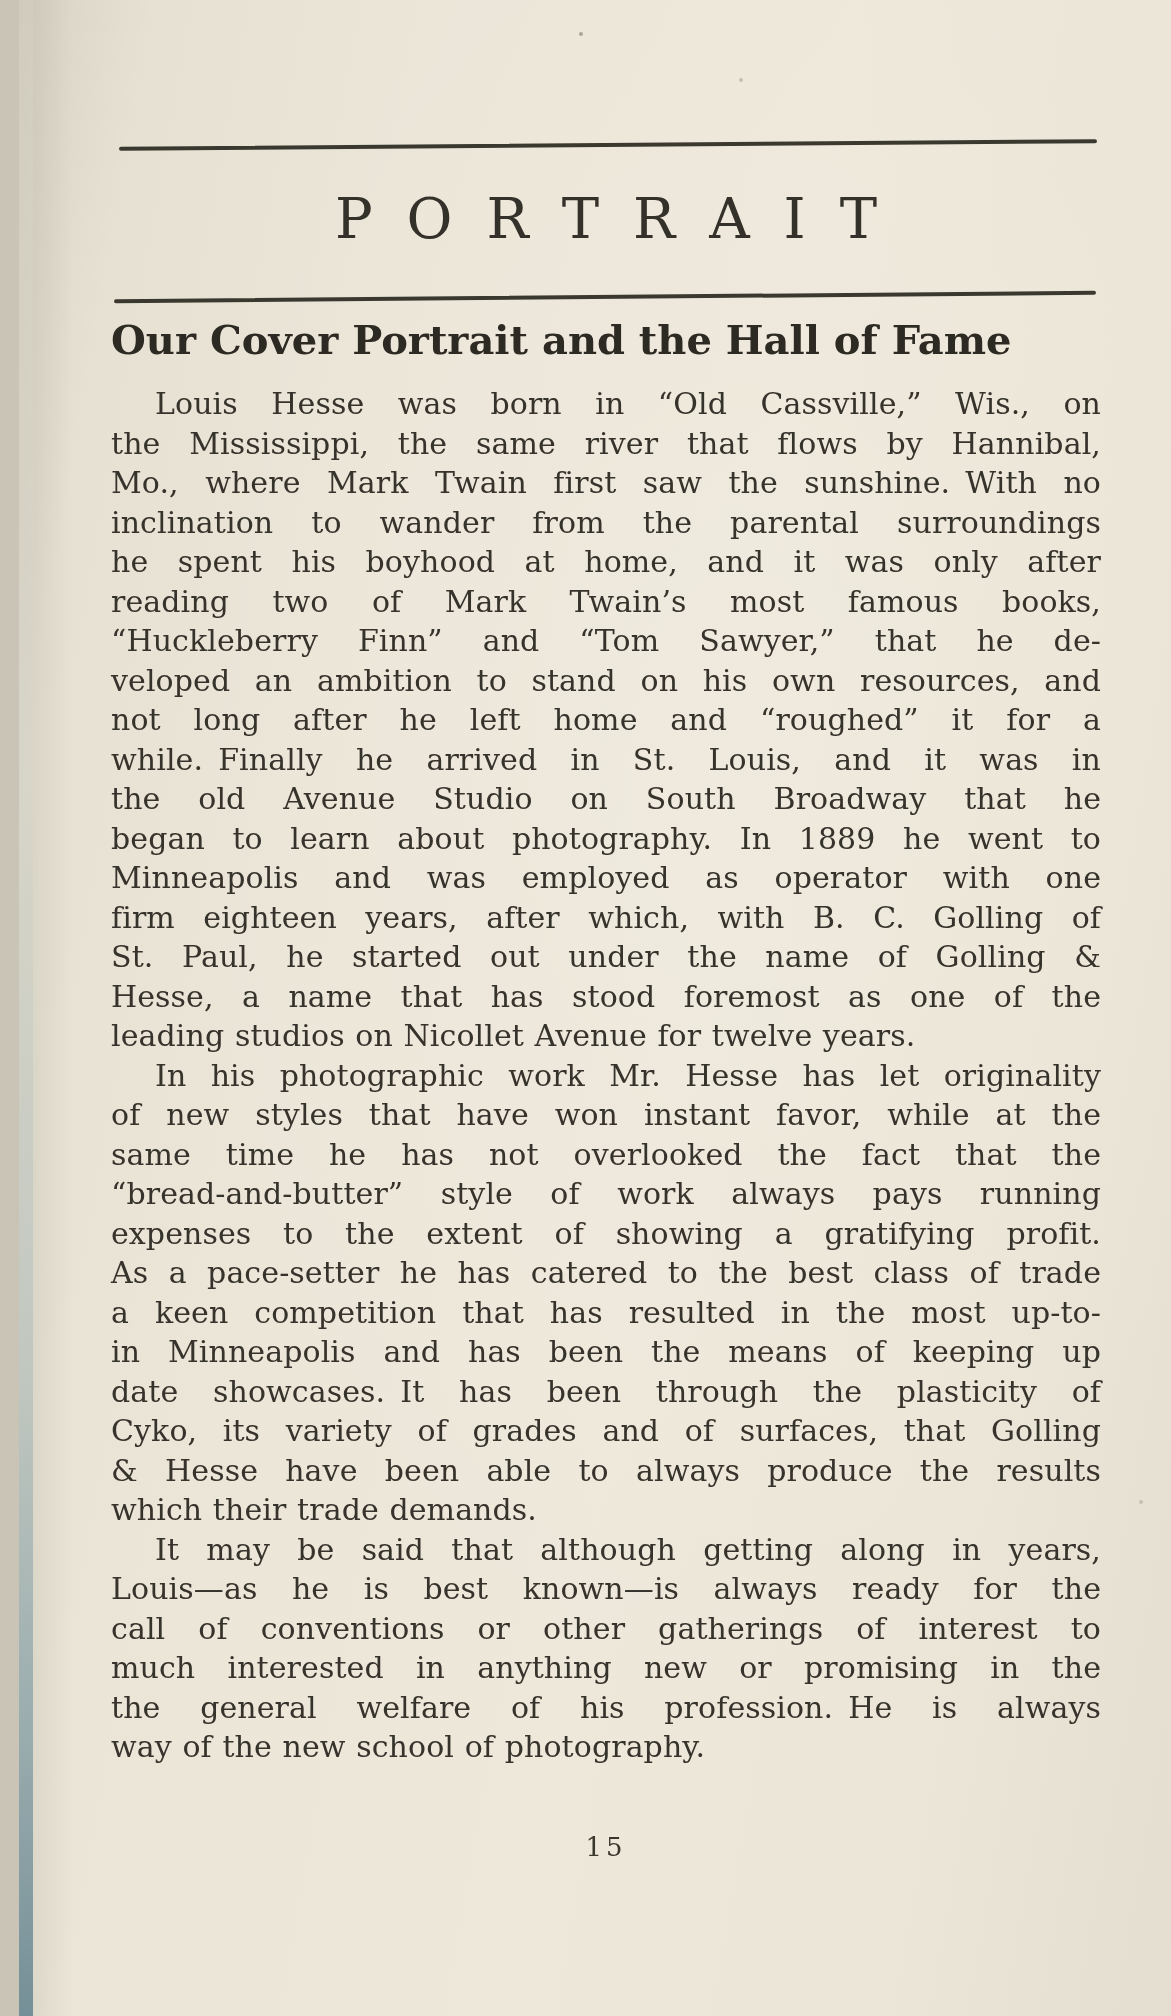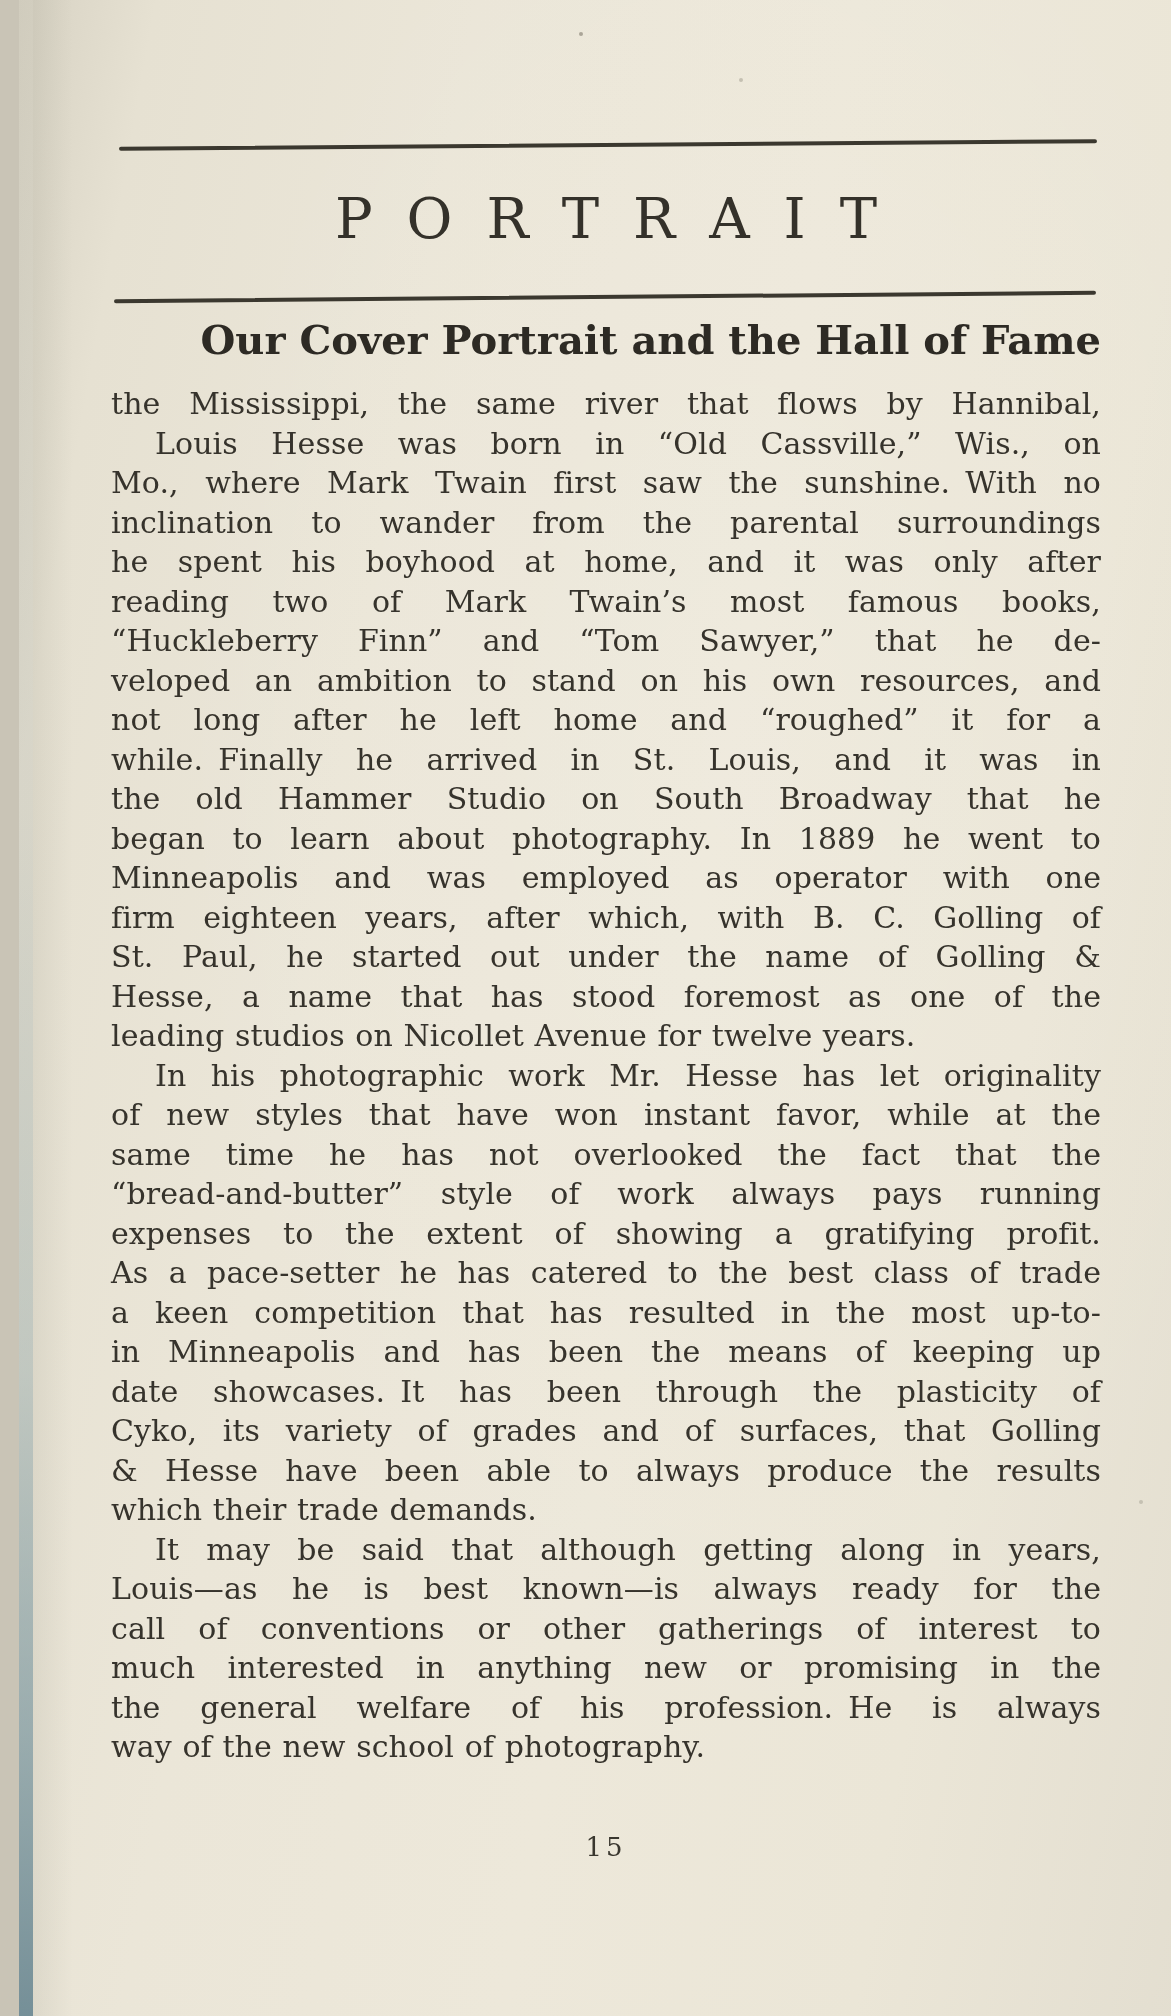--- a/index.html
+++ b/index.html
@@ -64,21 +64,21 @@
     font-size: 56px;
     letter-spacing: 34px;
     padding-left: 34px;
     box-sizing: border-box;
     color: #34312a;
     white-space: nowrap;
   }
   .article-heading {
     position: absolute;
     left: 92px; top: 316px; width: 990px;
-    text-align: right;
+    text-align: left;
     font-weight: bold;
     font-size: 40px;
     color: #2d2a24;
     white-space: nowrap;
   }
   .article-body {
     position: absolute;
     left: 92px; top: 384px; width: 990px;
   }
   .line {
@@ -121,31 +121,31 @@
 
   <div class="rule rule-top"></div>
 
   <div class="masthead">PORTRAIT</div>
 
   <div class="rule rule-bottom"></div>
 
   <h1 class="article-heading" style="margin:0;">Our Cover Portrait and the Hall of Fame</h1>
 
   <div class="article-body">
+      <div class="line first">Louis Hesse was born in “Old Cassville,” Wis., on</div>
       <div class="line">the Mississippi, the same river that flows by Hannibal,</div>
-      <div class="line first">Louis Hesse was born in “Old Cassville,” Wis., on</div>
       <div class="line">Mo., where Mark Twain first saw the sunshine. With no</div>
       <div class="line">inclination to wander from the parental surroundings</div>
       <div class="line">he spent his boyhood at home, and it was only after</div>
       <div class="line">reading two of Mark Twain’s most famous books,</div>
       <div class="line">“Huckleberry Finn” and “Tom Sawyer,” that he de-</div>
       <div class="line">veloped an ambition to stand on his own resources, and</div>
       <div class="line">not long after he left home and “roughed” it for a</div>
       <div class="line">while. Finally he arrived in St. Louis, and it was in</div>
-      <div class="line">the old Hammer Studio on South Broadway that he</div>
+      <div class="line">the old Avenue Studio on South Broadway that he</div>
       <div class="line">began to learn about photography. In 1889 he went to</div>
       <div class="line">Minneapolis and was employed as operator with one</div>
       <div class="line">firm eighteen years, after which, with B. C. Golling of</div>
       <div class="line">St. Paul, he started out under the name of Golling &amp;</div>
       <div class="line">Hesse, a name that has stood foremost as one of the</div>
       <div class="line last">leading studios on Nicollet Avenue for twelve years.</div>
       <div class="line first">In his photographic work Mr. Hesse has let originality</div>
       <div class="line">of new styles that have won instant favor, while at the</div>
       <div class="line">same time he has not overlooked the fact that the</div>
       <div class="line">“bread-and-butter” style of work always pays running</div>

